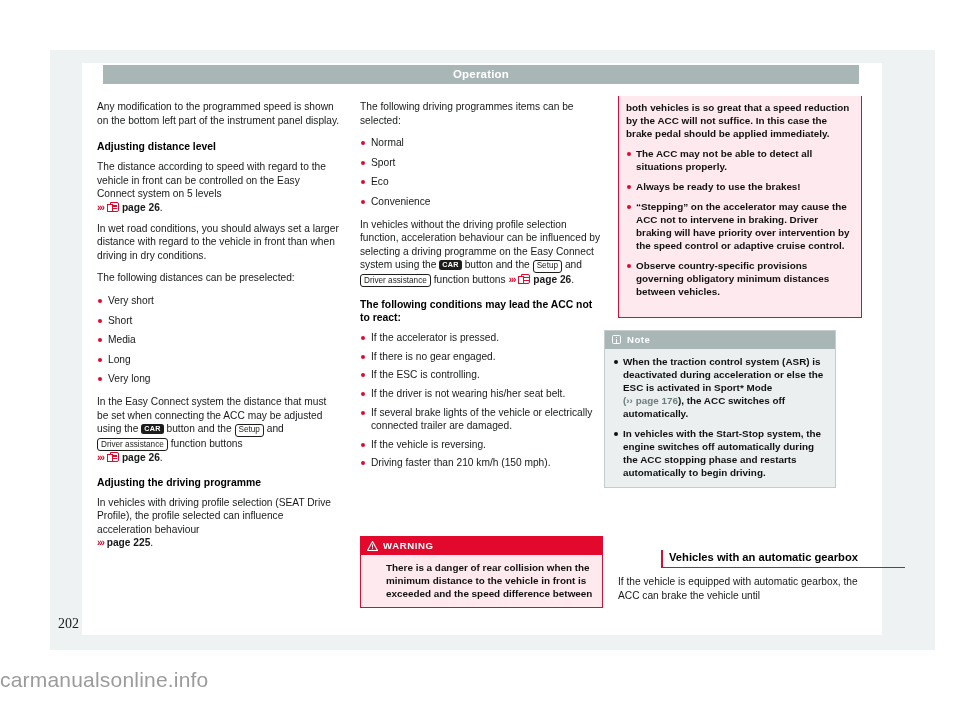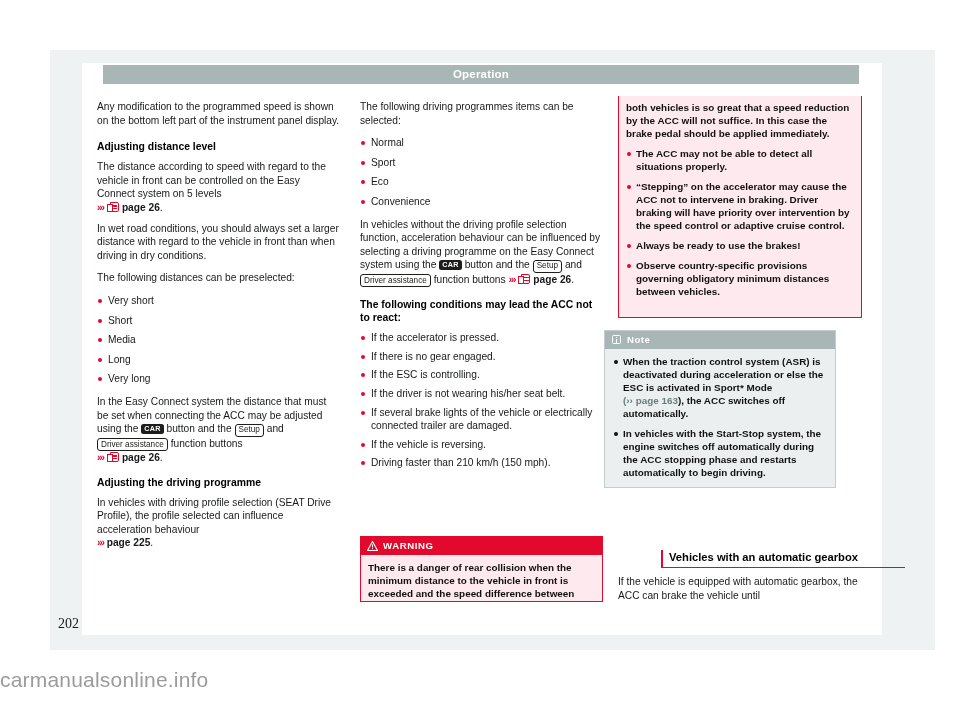--- a/index.html
+++ b/index.html
@@ -220,25 +220,26 @@
     align-items: center;
     gap: 5px;
   }
   .warning-head .warn-tri {
     display: inline-block;
     width: 11px;
     height: 10px;
     position: relative;
   }
   .warning-body {
-    padding: 6px 7px 1px 7px;
+    padding: 6px 7px 7px 7px;
     font-size: 9.9px;
     line-height: 13px;
     font-weight: 700;
     color: #111;
+    margin-left: 18px;
   }
   .warning-body p { margin: 0 0 6px 0; }
   .warning-body p:last-child { margin-bottom: 0; }
 
   #warning-col2 {
     position: absolute;
     left: 360px;
     top: 536px;
     width: 243px;
   }
@@ -462,36 +463,36 @@
     </div>
     <div class="warning-body">
       <p>There is a danger of rear collision when the minimum distance to the vehicle in front is exceeded and the speed difference between</p>
     </div>
   </div>
 
   <div id="warning-col3-cont">
     <p>both vehicles is so great that a speed reduction by the ACC will not suffice. In this case the brake pedal should be applied immediately.</p>
     <ul class="bullets">
       <li>The ACC may not be able to detect all situations properly.</li>
+      <li>Always be ready to use the brakes!</li>
       <li>“Stepping” on the accelerator may cause the ACC not to intervene in braking. Driver braking will have priority over intervention by the speed control or adaptive cruise control.</li>
-      <li>Always be ready to use the brakes!</li>
       <li>Observe country-specific provisions governing obligatory minimum distances between vehicles.</li>
     </ul>
   </div>
 
   <div id="note-box">
     <div class="note-head">
       <span class="info-ico"></span>
       <span>Note</span>
     </div>
     <div class="note-body">
       <ul class="bullets">
         <li>
           <span>When the traction control system (ASR) is deactivated during acceleration or else the ESC is activated in Sport* Mode</span><br>
-          <span class="note-ref">(</span><span class="note-ref arrow">››</span> <span class="note-ref">page 163</span><span>), the ACC switches off automatically.</span>
+          <span class="note-ref">(</span><span class="note-ref arrow">››</span> <span class="note-ref">page 176</span><span>), the ACC switches off automatically.</span>
         </li>
         <li>In vehicles with the Start-Stop system, the engine switches off automatically during the ACC stopping phase and restarts automatically to begin driving.</li>
       </ul>
     </div>
   </div>
 
   <div id="section-heading">
     <div class="sh-inner">
       <div class="sh-title">Vehicles with an automatic gearbox</div>
     </div>

